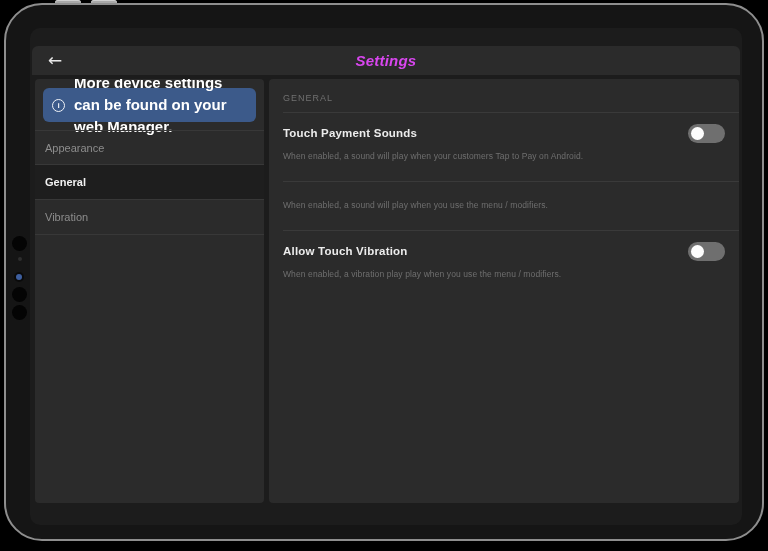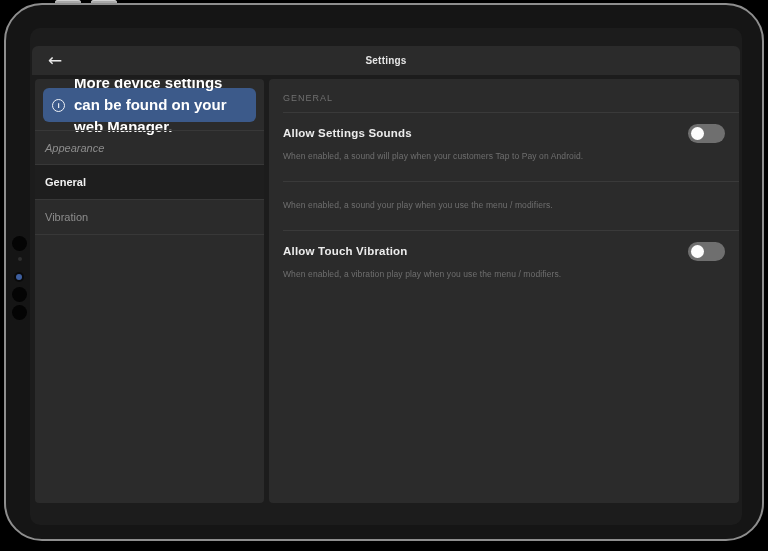--- a/index.html
+++ b/index.html
@@ -30,40 +30,40 @@
   
   .screen { position: absolute; left: 24px; top: 23px; width: 712px; height: 497px;
     background: #1c1c1c; border-radius: 10px; overflow: hidden; }
 
   .appbar { position: absolute; left: 2px; top: 18px; width: 708px; height: 29px;
     background: #2b2b2b; border-radius: 6px 6px 0 0;
     display: flex; align-items: center; justify-content: center; }
   .back-btn { position: absolute; left: 6px; top: 0; width: 34px; height: 29px;
     background: transparent; border: 0; color: #e8e8e8; font-size: 17px;
     line-height: 29px; cursor: pointer; font-family: "DejaVu Sans", sans-serif; }
-  .appbar-title { color: #e5e5e5; font-size: 10px; font-weight: 700; letter-spacing: .2px; }
+  .appbar-title { color: #d946ef; font-size: 15px; font-weight: 700; letter-spacing: .2px; font-style: italic; }
 
   .panel { position: absolute; top: 51px; height: 424px; background: #2b2b2b;
     border-radius: 4px; overflow: hidden; }
   .sidebar { left: 5px; width: 229px; }
   .main { left: 239px; width: 470px; }
 
   
   .banner { position: absolute; left: 8px; top: 9px; width: 213px; height: 34px;
     background: #3c5a8a; border-radius: 6px; display: flex; align-items: center;
     padding: 0 9px; gap: 9px; }
   .info-icon { flex: 0 0 auto; width: 13px; height: 13px; border: 1.3px solid #f0f3f8;
     border-radius: 50%; color: #f0f3f8; font-size: 8px; font-weight: 700;
     display: flex; align-items: center; justify-content: center; font-style: normal; }
   .banner-text { color: #fff; font-size: 15px; font-weight: 700; line-height: 1.45; }
 
   .nav-list { position: absolute; left: 0; top: 51px; width: 100%; }
   .nav-item { height: 35px; display: flex; align-items: center; padding-left: 10px;
     border-bottom: 1px solid #383838; color: #8d8d8d; font-size: 11px; cursor: pointer; }
-  .nav-item:first-child { border-top: 1px solid #383838; font-style: italic; }
+  .nav-item:first-child { border-top: 1px solid #383838; }
   .nav-item.selected { background: #1e1e1e; color: #f2f2f2; font-weight: 700; }
 
   
   .section-label { padding: 14px 14px 0; color: #707070; font-size: 9px;
     font-weight: 500; letter-spacing: 1px; }
   .divider { border-top: 1px solid #3a3a3a; margin: 9px 0 0 14px; }
   .setting-row { padding: 10px 14px 11px; }
   .row-head { display: flex; align-items: center; justify-content: space-between;
     height: 20px; padding-top: 10px; margin-top: -10px; box-sizing: content-box; }
   .row-title { color: #ececec; font-size: 11.5px; font-weight: 700; letter-spacing: .2px; }
@@ -118,31 +118,31 @@
           </div>
         </nav>
       </aside>
 
       <main class="panel main">
         <div class="section-label">GENERAL</div>
         <div class="divider"></div>
 
         <section class="setting-row">
           <div class="row-head">
-            <span class="row-title">Allow Settings Sounds</span>
+            <span class="row-title">Touch Payment Sounds</span>
             <span class="toggle">
               <span class="thumb"></span>
             </span>
           </div>
           <p class="row-desc">When enabled, a sound will play when your customers Tap to Pay on Android.</p>
         </section>
         <div class="divider"></div>
 
         <section class="setting-row">
-          <p class="row-desc">When enabled, a sound your play when you use the menu / modifiers.</p>
+          <p class="row-desc">When enabled, a sound will play when you use the menu / modifiers.</p>
         </section>
         <div class="divider"></div>
 
         <section class="setting-row">
           <div class="row-head">
             <span class="row-title">Allow Touch Vibration</span>
             <span class="toggle">
               <span class="thumb"></span>
             </span>
           </div>

